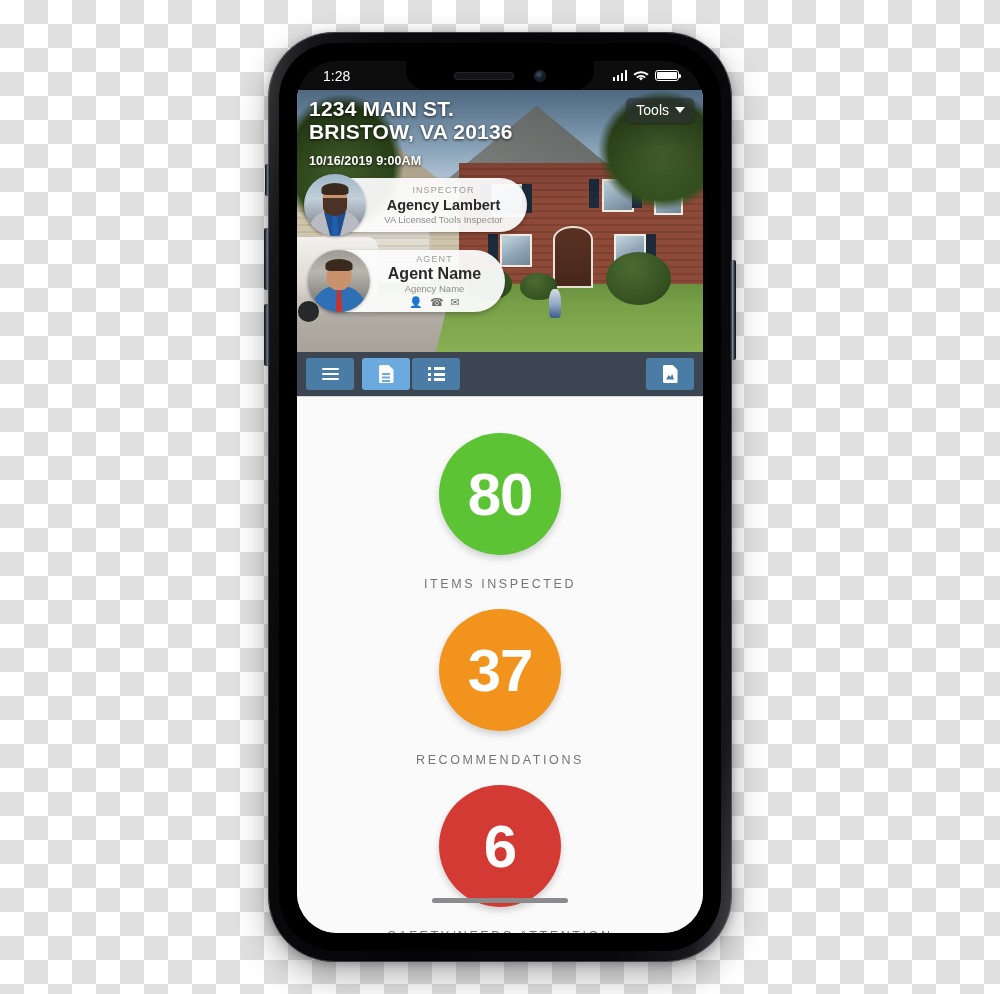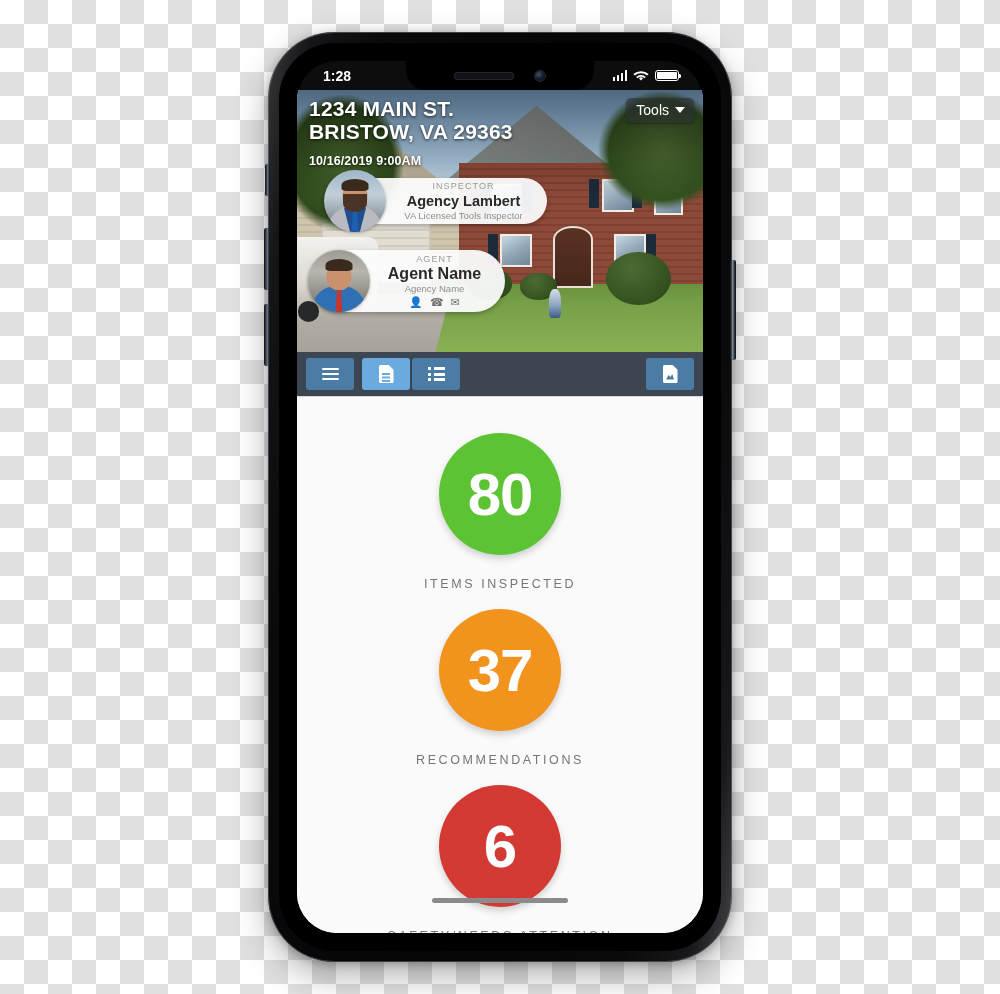--- a/index.html
+++ b/index.html
@@ -121,21 +121,21 @@
     top: 0; left: 0; right: 0;
     height: 29px;
     background: #0d0d0d;
     color: #ffffff;
     display: flex;
     align-items: center;
     justify-content: space-between;
     padding: 0 20px;
     z-index: 30;
     font-size: 14px;
-    font-weight: bold;
+    font-weight: normal;
     box-sizing: border-box;
   }
   .sb-time { letter-spacing: 0px; padding-left: 6px; }
   .sb-right { display: flex; align-items: center; gap: 6px; padding-right: 4px; }
   .sig { display: flex; align-items: flex-end; gap: 1.5px; height: 11px; }
   .sig i { display: block; width: 2.5px; background: #ffffff; border-radius: 0.5px; }
   .sig i:nth-child(1) { height: 4px; }
   .sig i:nth-child(2) { height: 6px; }
   .sig i:nth-child(3) { height: 8.5px; }
   .sig i:nth-child(4) { height: 11px; }
@@ -311,21 +311,21 @@
   
   .card {
     position: absolute;
     z-index: 8;
     display: flex;
     align-items: center;
     background: rgba(252,252,252,0.94);
     border-radius: 40px;
     box-shadow: 0 2px 5px rgba(0,0,0,0.28);
   }
-  .card-inspector { left: 28px; top: 88px; width: 222px; height: 46px; }
+  .card-inspector { left: 8px; top: 88px; width: 222px; height: 54px; }
   .card-agent     { left: 12px; top: 160px; width: 196px; height: 62px; }
   .avatar {
     width: 62px; height: 62px;
     border-radius: 50%;
     overflow: hidden;
     flex: 0 0 auto;
     position: relative;
     margin-left: -1px;
     box-shadow: 0 1px 3px rgba(0,0,0,0.3);
   }
@@ -584,21 +584,21 @@
           <div class="tree-r"></div>
           <div class="bush" style="left:42%;top:68%;width:11%;height:12%;"></div>
           <div class="bush" style="left:55%;top:70%;width:9%;height:10%;"></div>
           <div class="bush" style="left:76%;top:62%;width:16%;height:20%;"></div>
           <div class="person"></div>
           <div class="hero-scrim"></div>
         </div>
 
         <div class="addr">
           <div class="addr-line">1234 MAIN ST.</div>
-          <div class="addr-line">BRISTOW, VA 29363</div>
+          <div class="addr-line">BRISTOW, VA 20136</div>
           <div class="addr-date">10/16/2019 9:00AM</div>
         </div>
 
         <div class="tools-btn">
           <span>Tools</span>
           <span class="caret"></span>
         </div>
 
         <div class="card card-inspector">
           <div class="avatar av-insp">

